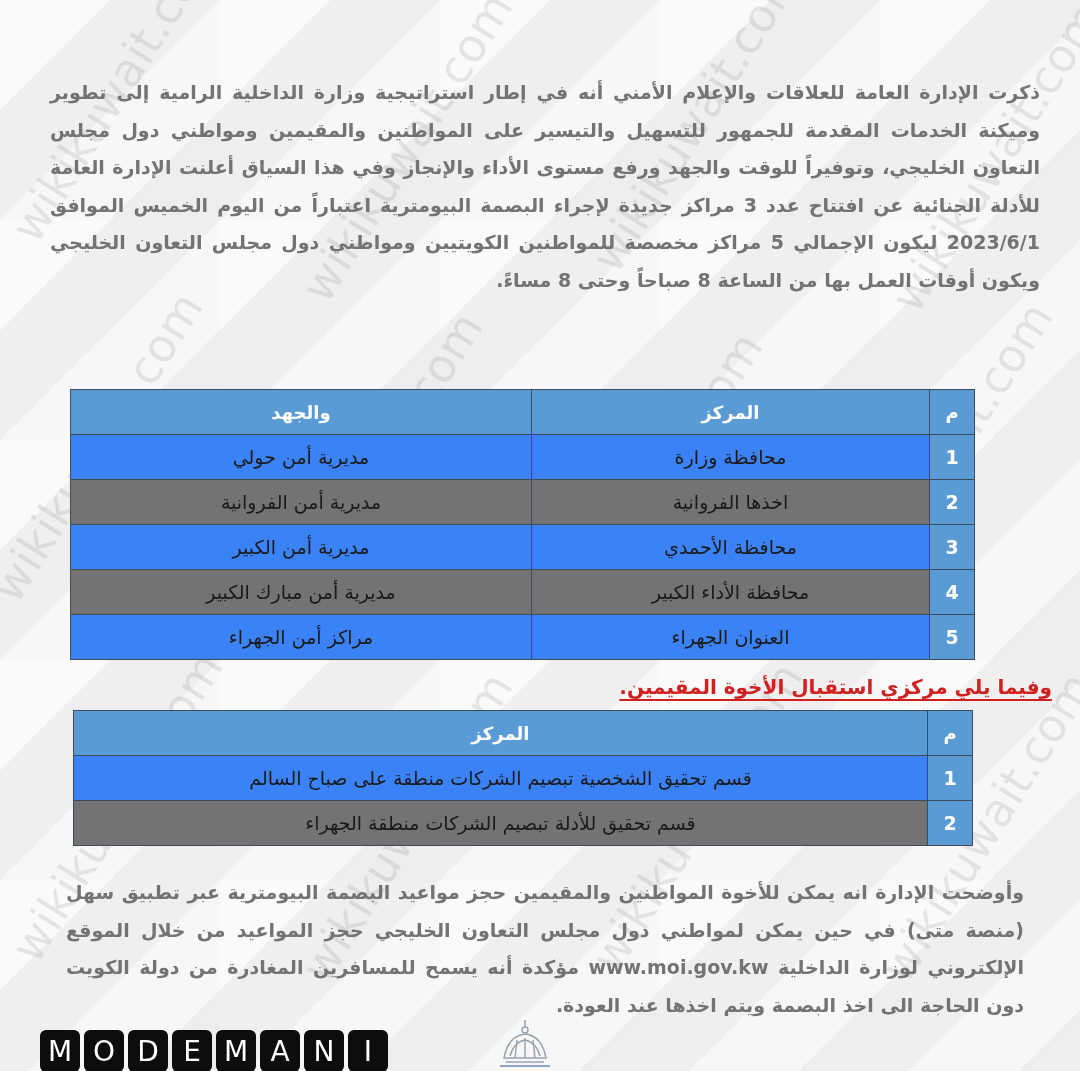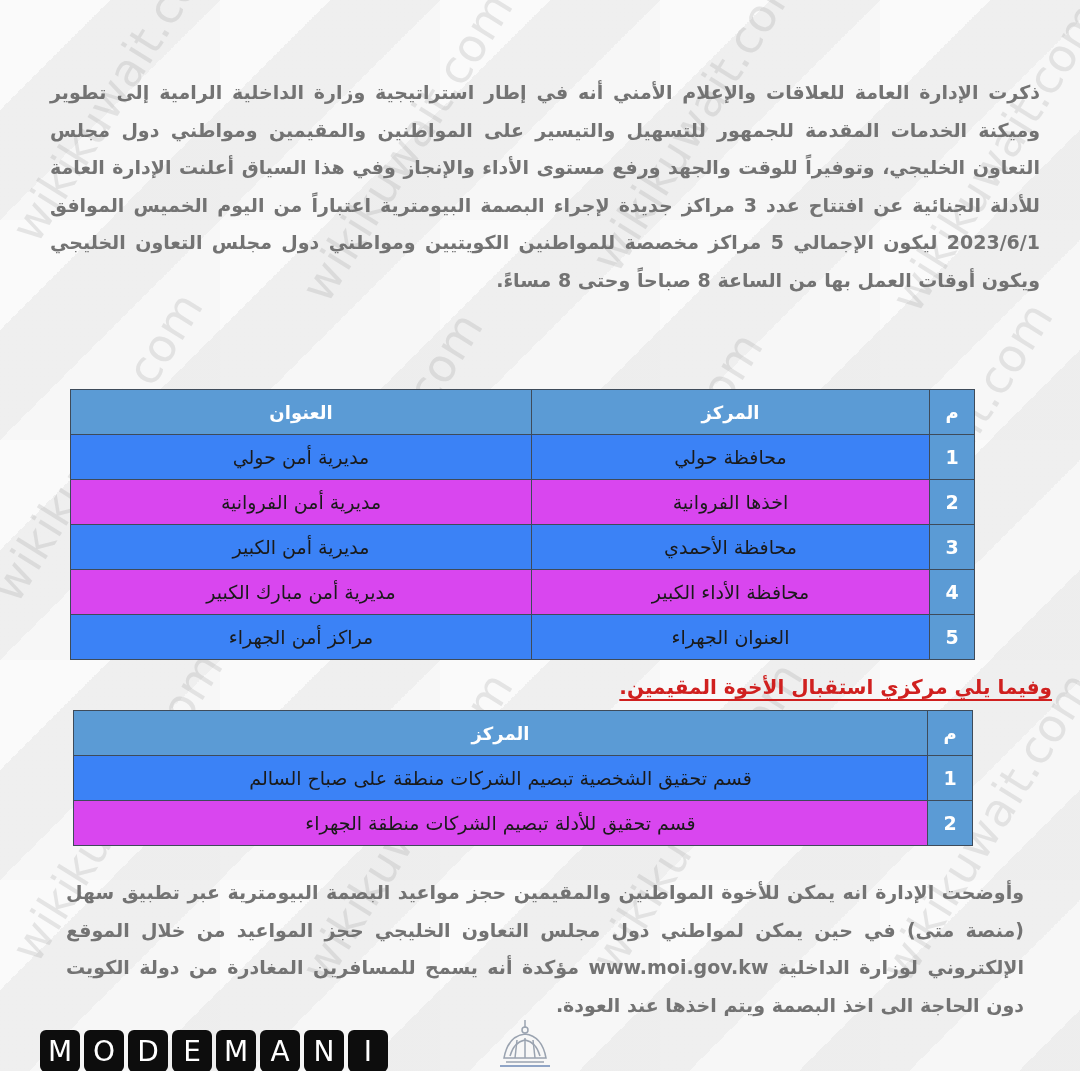--- a/index.html
+++ b/index.html
@@ -38,21 +38,21 @@
   .h2 { top:675px; right:28px; left:auto; }
 
   table.t {
     position:absolute; border-collapse:collapse; direction:rtl;
     font-size:19px; color:#1a1a1a;
   }
   table.t td, table.t th { border:1.5px solid #3e4b5a; text-align:center; }
   table.t th { background:#5b9bd5; color:#fff; font-weight:bold; height:42px; font-size:18px; }
   table.t td.num { background:#5b9bd5; color:#fff; font-weight:bold; width:42px; }
   table.t tr.odd td { background:#3b82f6; }
-  table.t tr.even td { background:#d946ef; }
+  table.t tr.even td { background:#737373; }
   table.t tr.odd td.num, table.t tr.even td.num { background:#5b9bd5; }
   .t1 { top:389px; left:70px; width:905px; }
   .t1 td { height:42px; }
   .t2 { top:710px; left:73px; width:900px; }
   .t2 td { height:42px; }
 
   .logo {
     position:absolute; left:40px; top:1030px; display:flex; gap:4px;
   }
   .logo span {
@@ -86,27 +86,27 @@
 
 <div class="content">
   <p class="para para1" style="margin:0;">ذكرت الإدارة العامة للعلاقات والإعلام الأمني أنه في إطار استراتيجية وزارة الداخلية الرامية إلى تطوير وميكنة الخدمات المقدمة للجمهور للتسهيل والتيسير على المواطنين والمقيمين ومواطني دول مجلس التعاون الخليجي، وتوفيراً للوقت والجهد ورفع مستوى الأداء والإنجاز وفي هذا السياق أعلنت الإدارة العامة للأدلة الجنائية عن افتتاح عدد 3 مراكز جديدة لإجراء البصمة البيومترية اعتباراً من اليوم الخميس الموافق 2023/6/1 ليكون الإجمالي 5 مراكز مخصصة للمواطنين الكويتيين ومواطني دول مجلس التعاون الخليجي ويكون أوقات العمل بها من الساعة 8 صباحاً وحتى 8 مساءً.</p>
 
 
   <table class="t t1">
     <thead>
       <tr>
         <th style="width:42px;">م</th>
         <th style="width:395px;">المركز</th>
-        <th>العنوان</th>
+        <th>والجهد</th>
       </tr>
     </thead>
     <tbody>
       <tr class="odd">
         <td class="num">1</td>
-        <td>محافظة حولي</td>
+        <td>محافظة وزارة</td>
         <td>مديرية أمن حولي</td>
       </tr>
       <tr class="even">
         <td class="num">2</td>
         <td>اخذها الفروانية</td>
         <td>مديرية أمن الفروانية</td>
       </tr>
       <tr class="odd">
         <td class="num">3</td>
         <td>محافظة الأحمدي</td>

